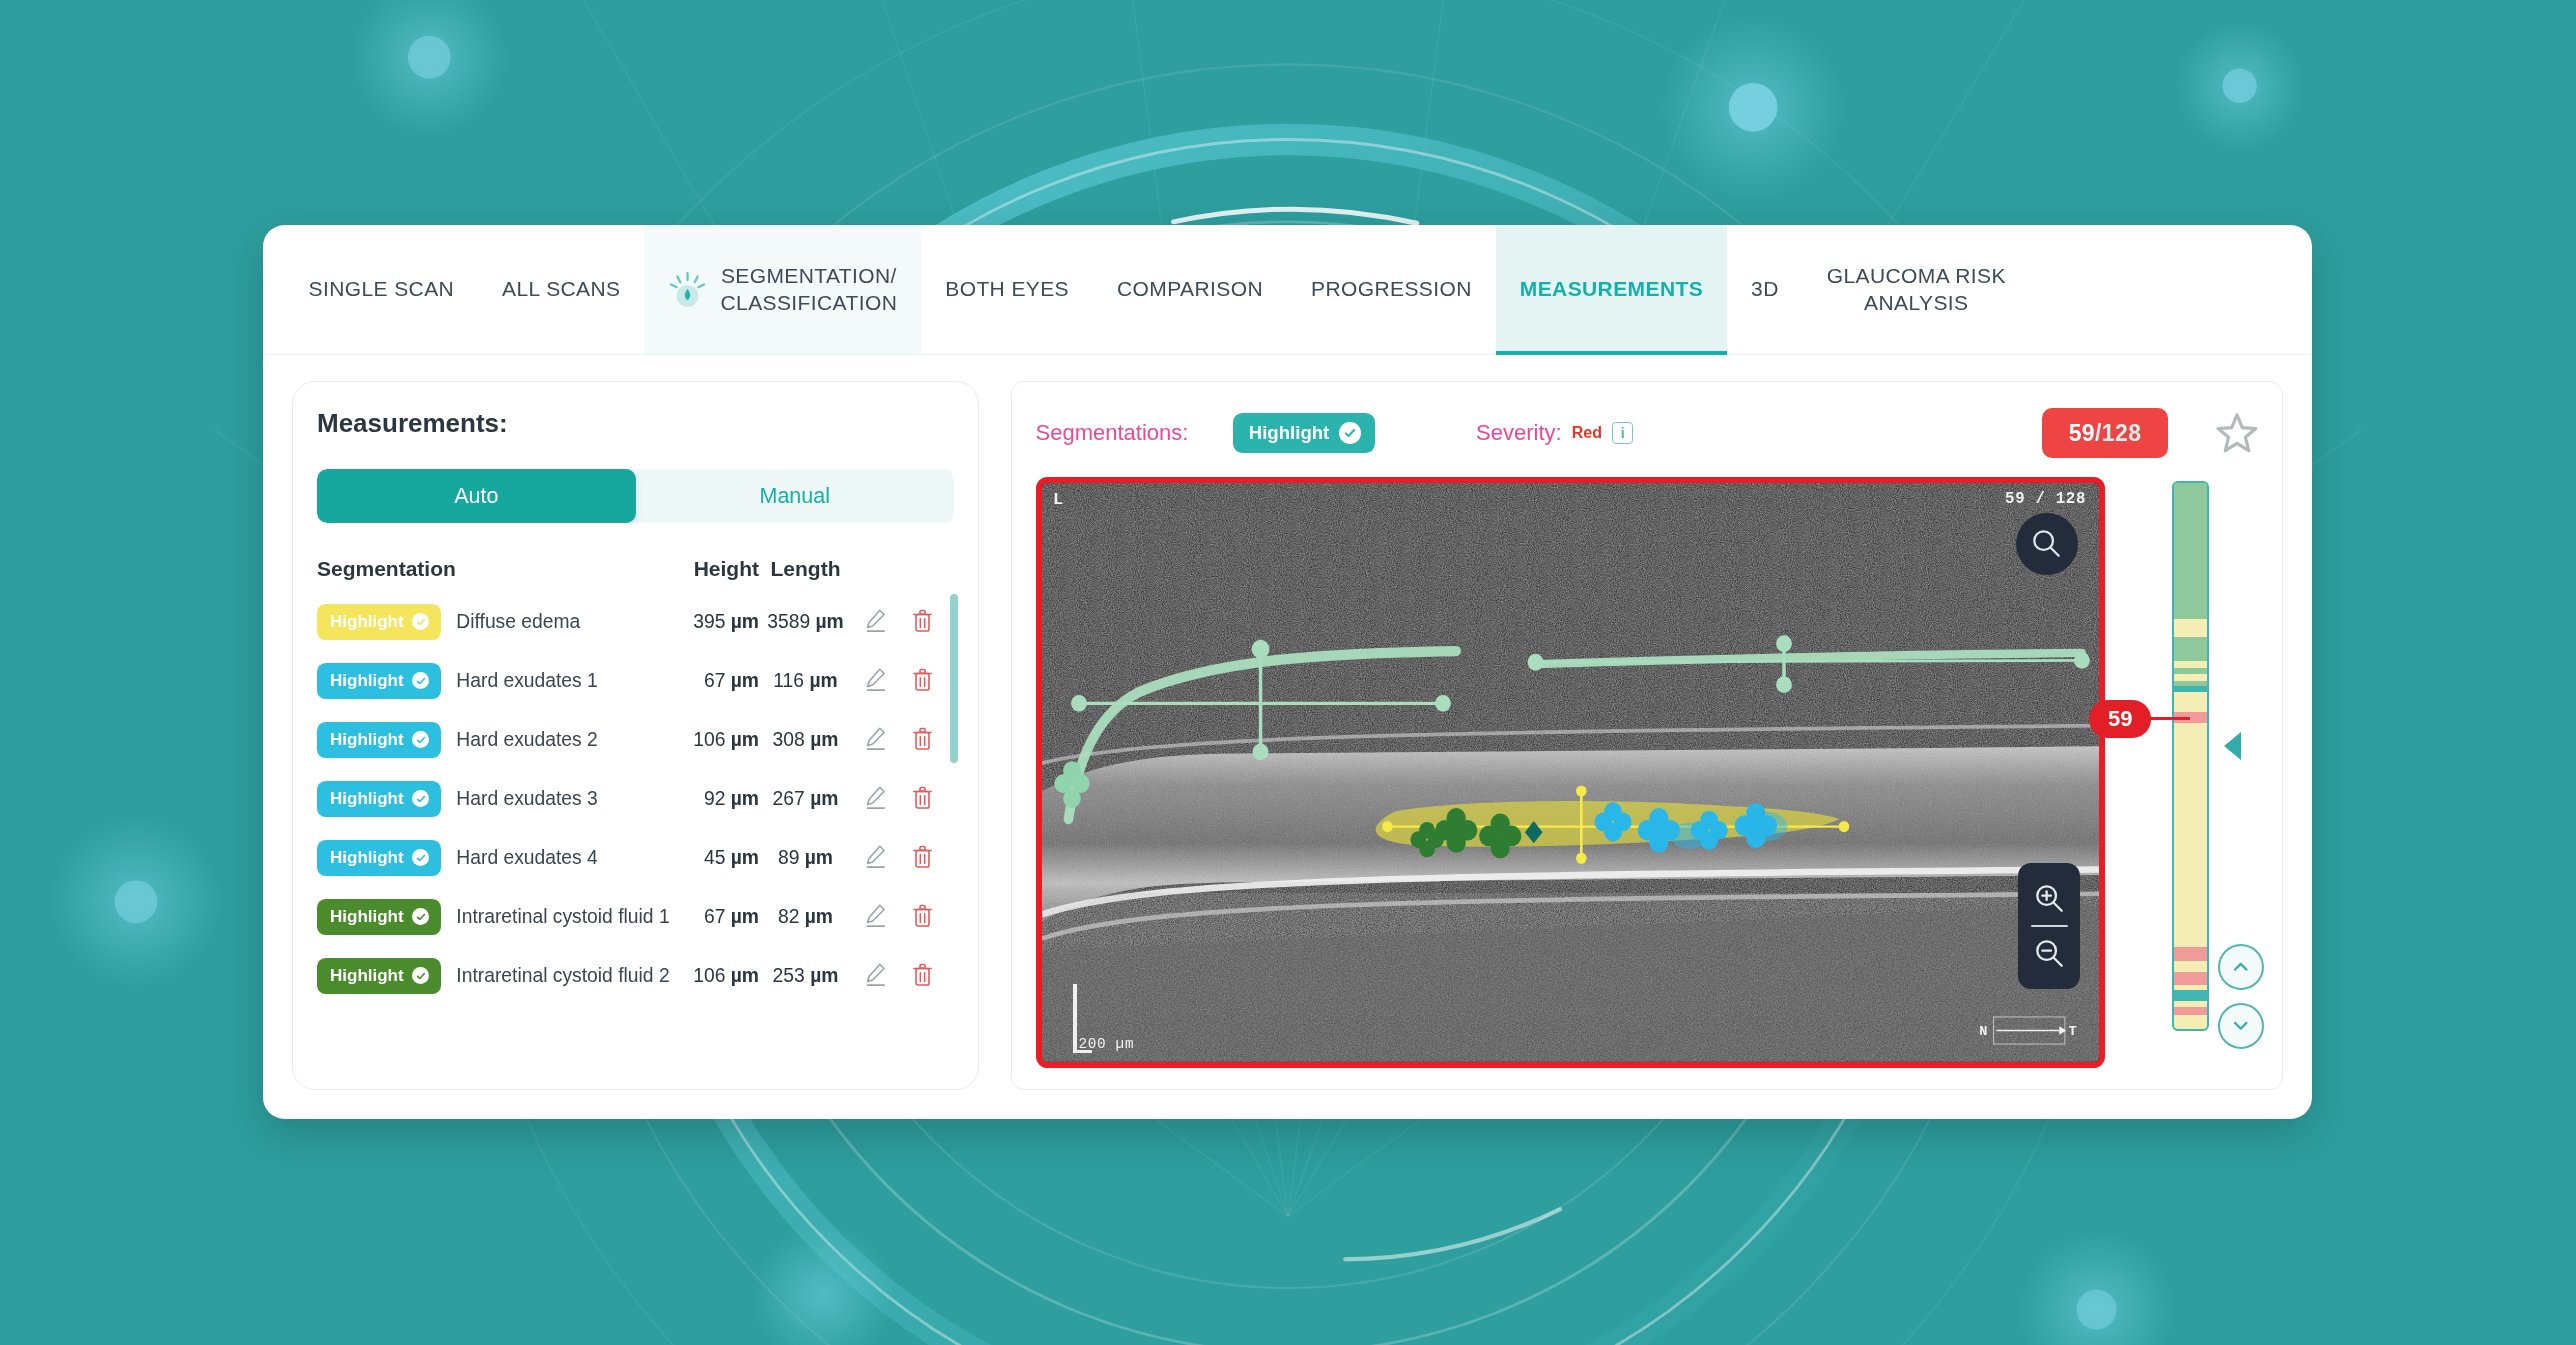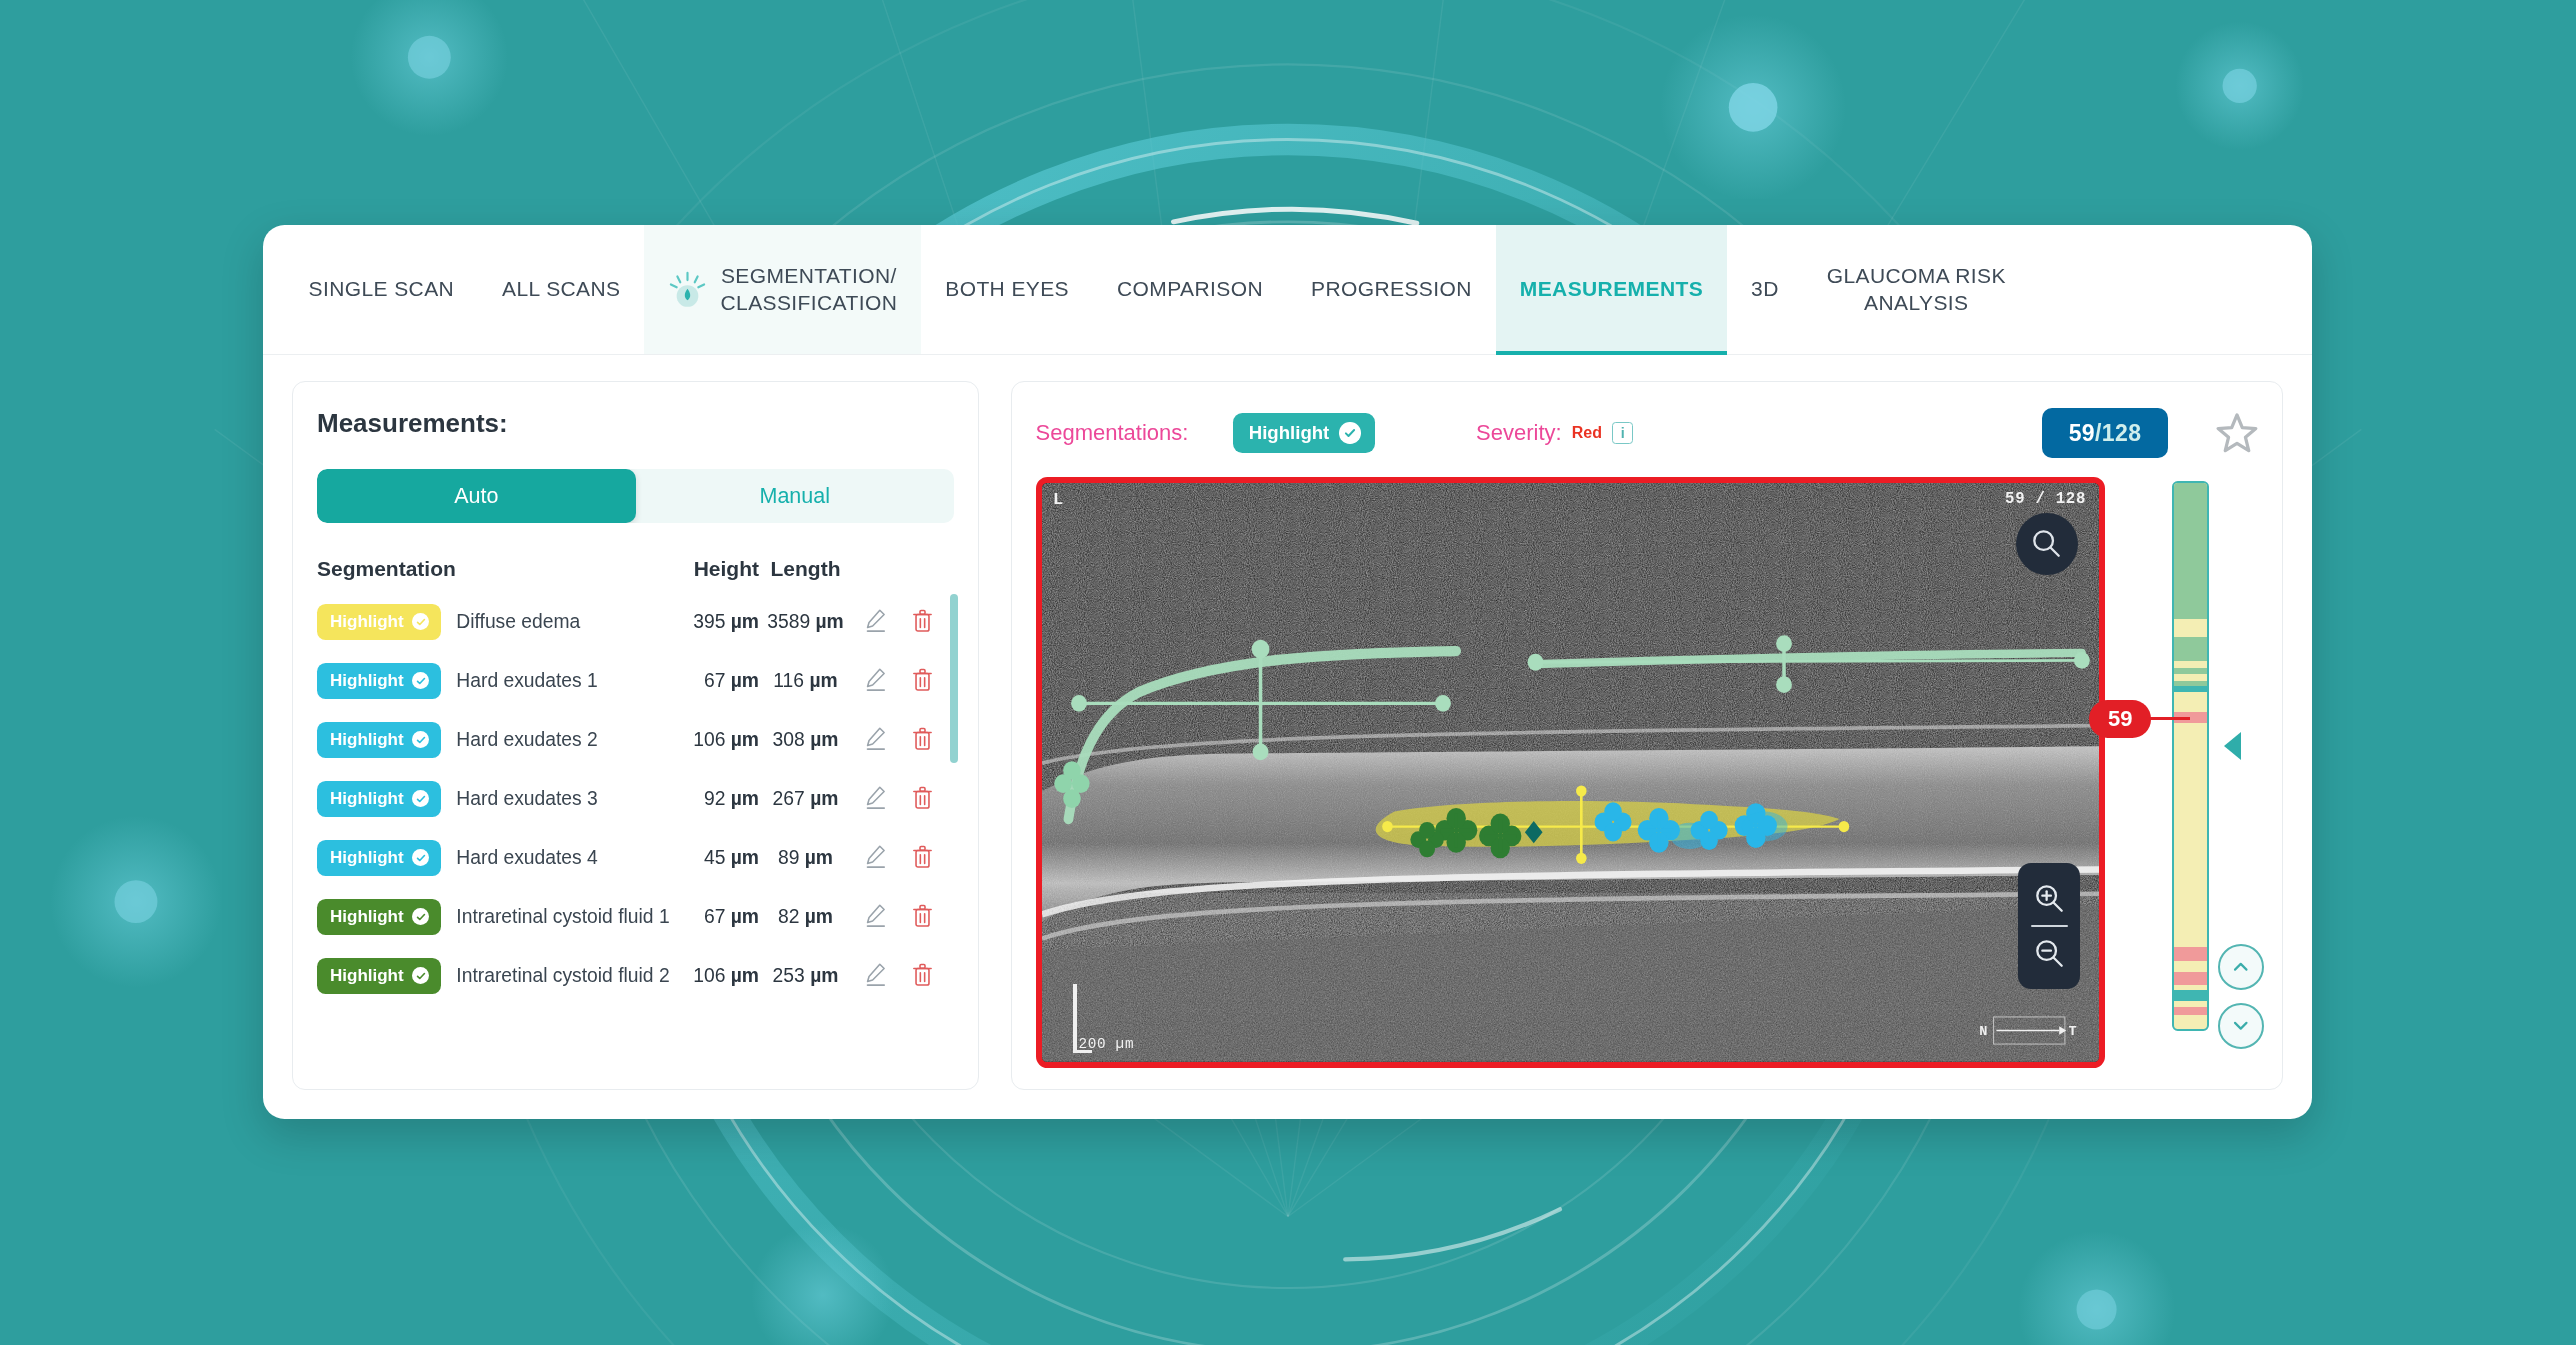--- a/index.html
+++ b/index.html
@@ -72,21 +72,21 @@
     padding: 26px 29px 29px 29px;
     height: calc(100% - 130px);
   }
 
   
   #measurements-card {
     width: 687px;
     flex: 0 0 687px;
     background: #fff;
     border: 1.4px solid #e8ecef;
-    border-radius: 13px;
+    border-radius: 23px;
     padding: 26px 24px 21.5px 24px;
     display: flex;
     flex-direction: column;
   }
   #measurements-title {
     font-size: 26px;
     font-weight: 600;
     color: #2c3640;
     margin-bottom: 30px;
   }
@@ -243,21 +243,21 @@
     border-radius: 3.6px;
     color: #4fb3b0;
     font-size: 14.3px;
     font-weight: 700;
     display: inline-flex; align-items: center; justify-content: center;
     cursor: pointer;
     line-height: 1;
   }
   #scan-counter {
     margin-left: auto;
-    background: #0369a1;
+    background: #ef4444;
     border-radius: 10px;
     padding: 11.4px 27px;
     font-size: 23px;
     font-weight: 700;
     color: #ffffff;
     cursor: pointer;
     letter-spacing: 0.4px;
   }
   #scan-counter .total { color: #cfeeec; font-weight: 600; }
   #favorite-star { margin-left: 18.6px; width: 42px; height: 42px; cursor: pointer; }

